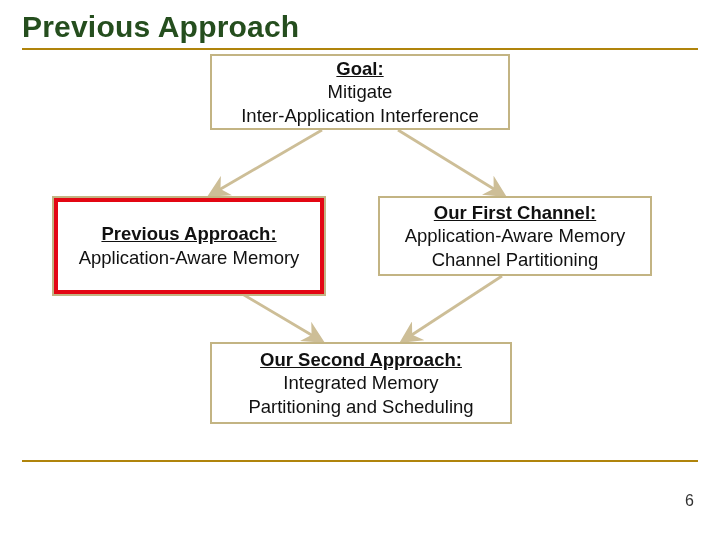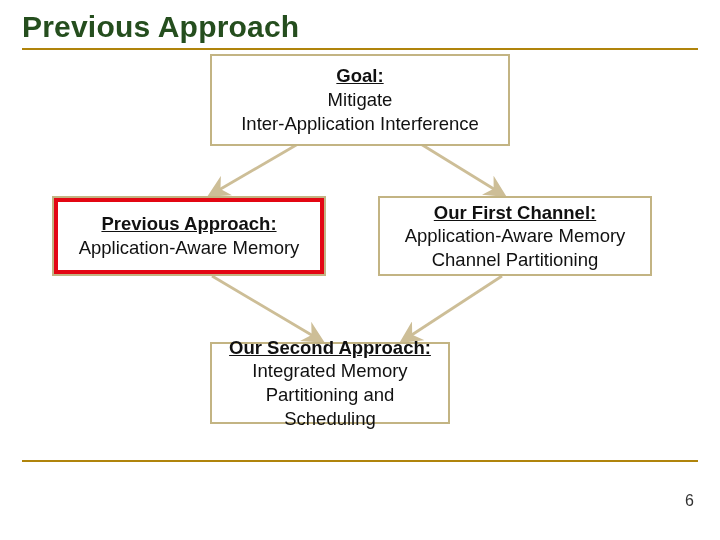--- a/index.html
+++ b/index.html
@@ -10,24 +10,24 @@
   .canvas { position: relative; width: 100%; height: 410px; }
   .rule-bot { border: none; border-top: 2.5px solid #B0840C; }
   .pagenum { position: absolute; right: 26px; bottom: 30px; font-size: 16px; color: #333; }
 
   .box { position: absolute; border: 2px solid #C3B483; background: #fff; text-align: center;
          display: flex; flex-direction: column; justify-content: center; align-items: center;
          line-height: 1.28; padding: 6px 8px; font-size: 18.5px; color: #111; }
   .box .hdr { font-weight: 700; text-decoration: underline; }
   .highlight { box-shadow: 0 0 0 4px #E30613 inset; border-color: #C3B483; }
 
-  #goal-box { left: 188px; top: 4px; width: 300px; height: 92px; }
-  #prev-box { left: 30px;  top: 146px; width: 274px; height: 80px; }
+  #goal-box { left: 188px; top: 4px; width: 300px; height: 76px; }
+  #prev-box { left: 30px;  top: 146px; width: 274px; height: 100px; }
   #first-box{ left: 356px; top: 146px; width: 274px; height: 80px; }
-  #second-box{ left: 188px; top: 292px; width: 240px; height: 82px; }
+  #second-box{ left: 188px; top: 292px; width: 302px; height: 82px; }
 
   svg.arrows { position: absolute; left: 0; top: 0; width: 680px; height: 410px; pointer-events: none; }
   .arrow-line { stroke: #CDBE97; stroke-width: 2.8; fill: none; }
   .arrow-head { fill: #CDBE97; }
 </style>
 </head>
 <body>
 
 <div class="slide">
   <div class="title">Previous Approach</div>

